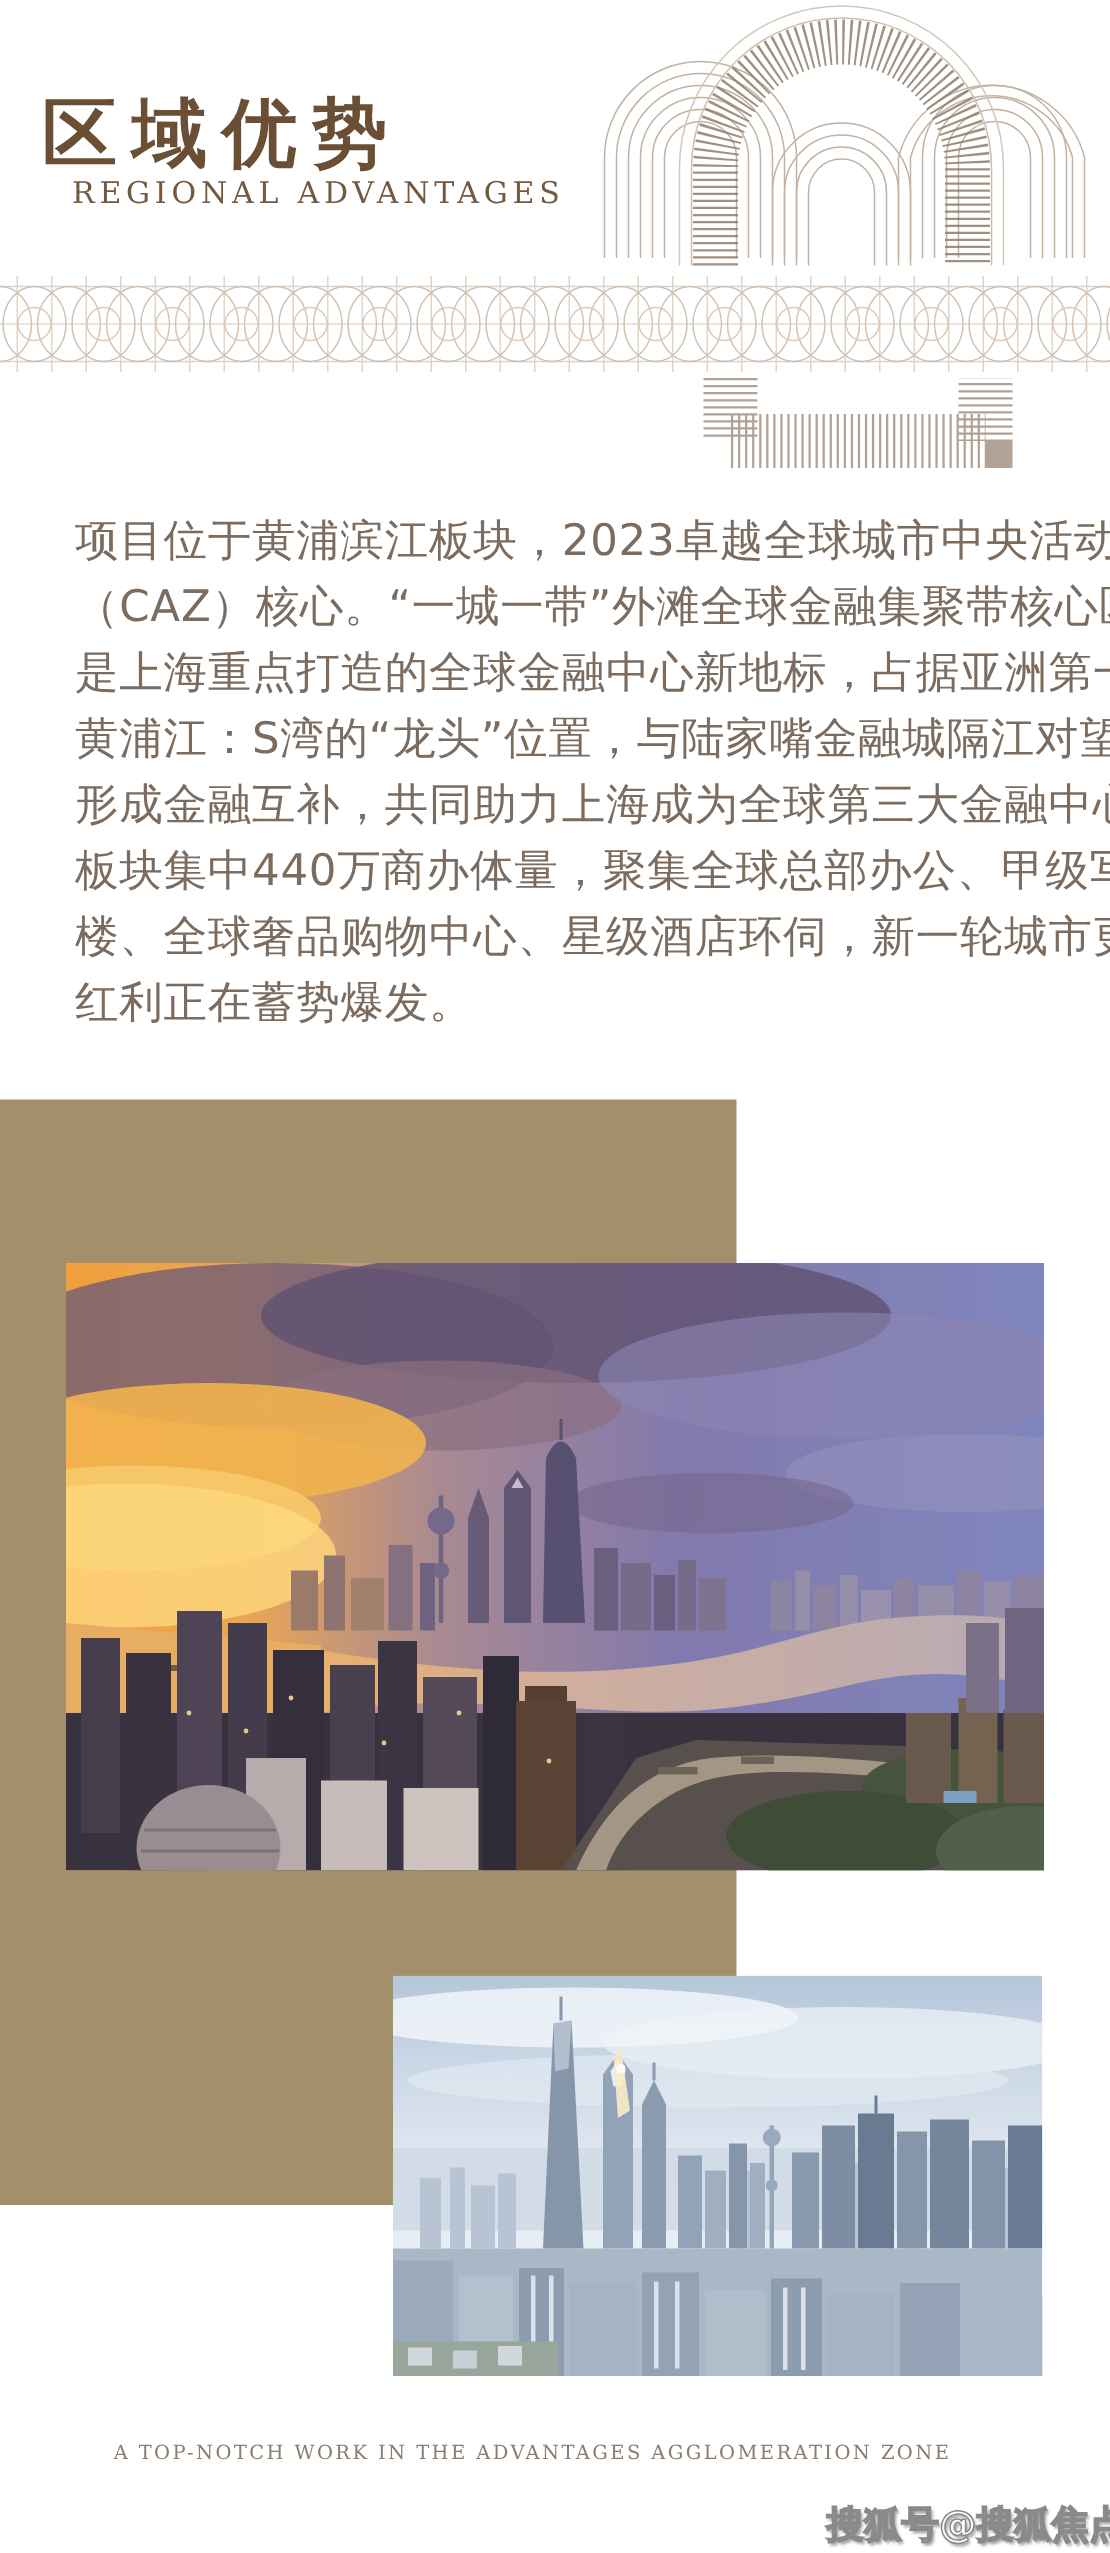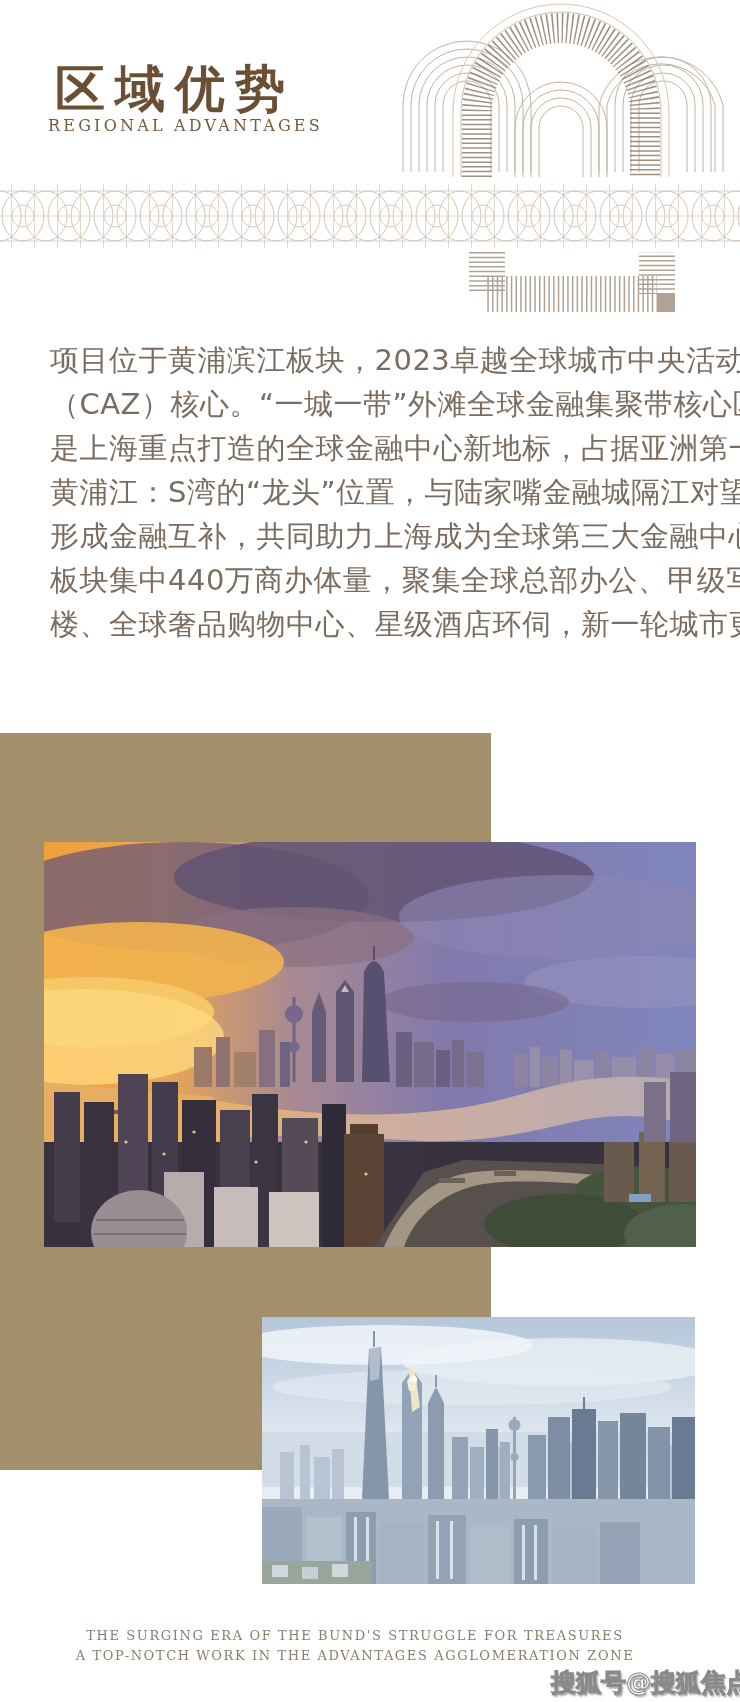--- a/index.html
+++ b/index.html
@@ -2,28 +2,28 @@
 <html><head>
 <meta charset="utf-8">
 <style>
   html,body{margin:0;padding:0;background:#ffffff;}
   .page{
     position:relative;width:740px;height:1702px;background:#ffffff;
     overflow:hidden;font-family:"Liberation Sans", sans-serif;
   }
   
   .title{
-    position:absolute;left:55px;top:56px;
+    position:absolute;left:28px;top:56px;
     font-family:"DejaVu Serif", serif;font-weight:700;
     font-size:50px;letter-spacing:10px;color:#6b4f35;white-space:nowrap;
   }
   .subtitle{
     position:absolute;left:48px;top:116px;
     font-family:"DejaVu Serif", serif;font-weight:400;
-    font-size:16px;letter-spacing:3.2px;color:#73593f;white-space:nowrap;
+    font-size:20px;letter-spacing:3.2px;color:#73593f;white-space:nowrap;
   }
   .arch-deco{position:absolute;left:370px;top:0;width:370px;height:320px;}
   .band-deco{position:absolute;left:0;top:184px;width:740px;height:64px;}
   
   .paragraph{
     position:absolute;left:50px;top:338px;width:655px;
     color:#7b6c5f;font-size:29px;letter-spacing:0.5px;
     font-family:"DejaVu Sans", sans-serif;
   }
   .paragraph .pline{height:44px;line-height:44px;white-space:nowrap;}
@@ -109,20 +109,21 @@
   </div>
 
   <div class="paragraph">
     <div class="pline">项目位于黄浦滨江板块，2023卓越全球城市中央活动区</div>
     <div class="pline">（CAZ）核心。“一城一带”外滩全球金融集聚带核心区，</div>
     <div class="pline">是上海重点打造的全球金融中心新地标，占据亚洲第一湾</div>
     <div class="pline">黄浦江：S湾的“龙头”位置，与陆家嘴金融城隔江对望，</div>
     <div class="pline">形成金融互补，共同助力上海成为全球第三大金融中心，</div>
     <div class="pline">板块集中440万商办体量，聚集全球总部办公、甲级写字</div>
     <div class="pline">楼、全球奢品购物中心、星级酒店环伺，新一轮城市更新</div>
+    <div class="pline">红利正在蓄势爆发。</div>
   </div>
 
   <div class="tan-block"></div>
 
   <div class="photo photo-1">
     <svg viewBox="0 0 652 405" preserveAspectRatio="none">
       <defs>
         <linearGradient id="sky1" x1="0" y1="0" x2="1" y2="0">
           <stop offset="0" stop-color="#f0a03c"></stop>
           <stop offset="0.18" stop-color="#eaa654"></stop>
@@ -304,19 +305,18 @@
           <rect x="188" y="204" width="3" height="58"></rect>
       </g>
       <rect x="0" y="244" width="110" height="23" fill="#98a69b"></rect>
       <rect x="10" y="248" width="16" height="12" fill="#cfd7dd"></rect>
       <rect x="40" y="250" width="16" height="12" fill="#c6cfd6"></rect>
       <rect x="70" y="247" width="16" height="13" fill="#cfd7dd"></rect>
     </svg>
   </div>
 
   <div class="caption">
-    <div class="cline">THE SURGING ERA OF THE BUND'S STRUGGLE FOR TREASURES</div>
     <div class="cline">A TOP-NOTCH WORK IN THE ADVANTAGES AGGLOMERATION ZONE</div>
   </div>
 
   <div class="watermark">搜狐号@搜狐焦点衢州站</div>
 
 </div>
 
 </body></html>

